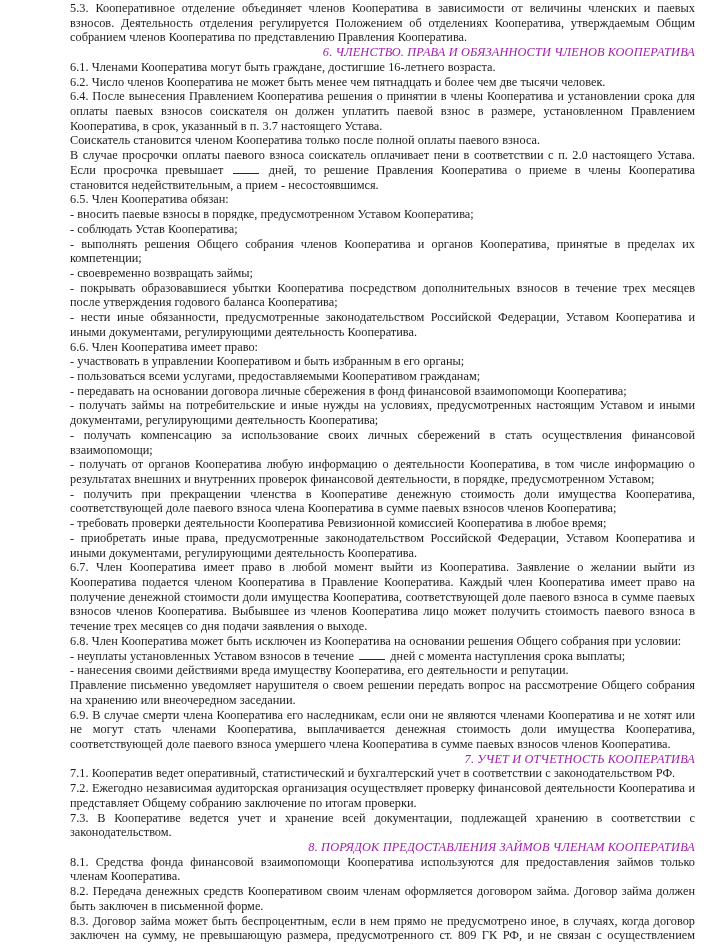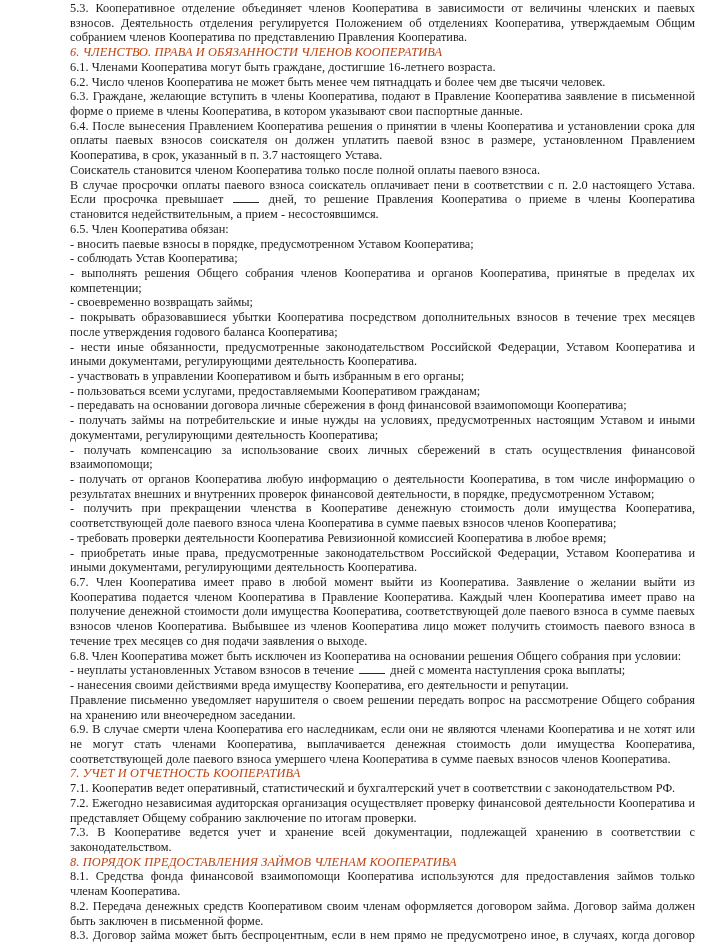--- a/index.html
+++ b/index.html
@@ -34,23 +34,23 @@
     letter-spacing: 0.01px;
     word-spacing: 0.1px;
     color: #1c1c1c;
   }
   h2.section-heading {
     margin: 0;
     font-size: 12.3px;
     line-height: 14.72px;
     font-style: italic;
     font-weight: normal;
-    text-align: left;
+    text-align: right;
     letter-spacing: 0.15px;
-    color: #c2410c;
+    color: #a21caf;
   }
   .blank-fill {
     display: inline-block;
     width: 26px;
     border-bottom: 1px solid #2a2a2a;
     vertical-align: baseline;
     height: 0.78em;
     margin: 0 2px;
   }
   
@@ -60,31 +60,31 @@
 </style>
 </head>
 <body>
 
 <div class="page">
   <div class="doc-body" id="doc-body">
       <p class="para" id="p-5-3">5.3. Кооперативное отделение объединяет членов Кооператива в зависимости от величины членских и паевых взносов. Деятельность отделения регулируется Положением об отделениях Кооператива, утверждаемым Общим собранием членов Кооператива по представлению Правления Кооператива.</p>
       <h2 class="section-heading" id="h-6">6. ЧЛЕНСТВО. ПРАВА И ОБЯЗАННОСТИ ЧЛЕНОВ КООПЕРАТИВА</h2>
       <p class="para" id="p-6-1">6.1. Членами Кооператива могут быть граждане, достигшие 16-летнего возраста.</p>
       <p class="para" id="p-6-2">6.2. Число членов Кооператива не может быть менее чем пятнадцать и более чем две тысячи человек.</p>
-      <p class="para" id="p-6-3">6.3. Граждане, желающие вступить в члены Кооператива, подают в Правление Кооператива заявление в письменной форме о приеме в члены Кооператива, в котором указывают свои паспортные данные.</p>
       <p class="para" id="p-6-4">6.4. После вынесения Правлением Кооператива решения о принятии в члены Кооператива и установлении срока для оплаты паевых взносов соискателя он должен уплатить паевой взнос в размере, установленном Правлением Кооператива, в срок, указанный в п. 3.7 настоящего Устава.</p>
       <p class="para" id="p-6-4b">Соискатель становится членом Кооператива только после полной оплаты паевого взноса.</p>
       <p class="para" id="p-6-4c"><span>В случае просрочки оплаты паевого взноса соискатель оплачивает пени в соответствии с п. 2.0 настоящего Устава. Если просрочка превышает</span> <span class="blank-fill"></span> <span>дней, то решение Правления Кооператива о приеме в члены Кооператива становится недействительным, а прием - несостоявшимся.</span></p>
       <p class="para" id="p-6-5">6.5. Член Кооператива обязан:</p>
       <p class="para" id="li-6-5-1">- вносить паевые взносы в порядке, предусмотренном Уставом Кооператива;</p>
       <p class="para" id="li-6-5-2">- соблюдать Устав Кооператива;</p>
       <p class="para" id="li-6-5-3">- выполнять решения Общего собрания членов Кооператива и органов Кооператива, принятые в пределах их компетенции;</p>
       <p class="para" id="li-6-5-4">- своевременно возвращать займы;</p>
       <p class="para" id="li-6-5-5">- покрывать образовавшиеся убытки Кооператива посредством дополнительных взносов в течение трех месяцев после утверждения годового баланса Кооператива;</p>
       <p class="para" id="li-6-5-6">- нести иные обязанности, предусмотренные законодательством Российской Федерации, Уставом Кооператива и иными документами, регулирующими деятельность Кооператива.</p>
+      <p class="para" id="p-6-6">6.6. Член Кооператива имеет право:</p>
       <p class="para" id="li-6-6-2">- участвовать в управлении Кооперативом и быть избранным в его органы;</p>
       <p class="para" id="li-6-6-1">- пользоваться всеми услугами, предоставляемыми Кооперативом гражданам;</p>
       <p class="para" id="li-6-6-3">- передавать на основании договора личные сбережения в фонд финансовой взаимопомощи Кооператива;</p>
       <p class="para" id="li-6-6-4">- получать займы на потребительские и иные нужды на условиях, предусмотренных настоящим Уставом и иными документами, регулирующими деятельность Кооператива;</p>
       <p class="para" id="li-6-6-5">- получать компенсацию за использование своих личных сбережений в стать осуществления финансовой взаимопомощи;</p>
       <p class="para" id="li-6-6-6">- получать от органов Кооператива любую информацию о деятельности Кооператива, в том числе информацию о результатах внешних и внутренних проверок финансовой деятельности, в порядке, предусмотренном Уставом;</p>
       <p class="para" id="li-6-6-7">- получить при прекращении членства в Кооперативе денежную стоимость доли имущества Кооператива, соответствующей доле паевого взноса члена Кооператива в сумме паевых взносов членов Кооператива;</p>
       <p class="para" id="li-6-6-8">- требовать проверки деятельности Кооператива Ревизионной комиссией Кооператива в любое время;</p>
       <p class="para" id="li-6-6-9">- приобретать иные права, предусмотренные законодательством Российской Федерации, Уставом Кооператива и иными документами, регулирующими деятельность Кооператива.</p>
       <p class="para" id="p-6-7">6.7. Член Кооператива имеет право в любой момент выйти из Кооператива. Заявление о желании выйти из Кооператива подается членом Кооператива в Правление Кооператива. Каждый член Кооператива имеет право на получение денежной стоимости доли имущества Кооператива, соответствующей доле паевого взноса в сумме паевых взносов членов Кооператива. Выбывшее из членов Кооператива лицо может получить стоимость паевого взноса в течение трех месяцев со дня подачи заявления о выходе.</p>

